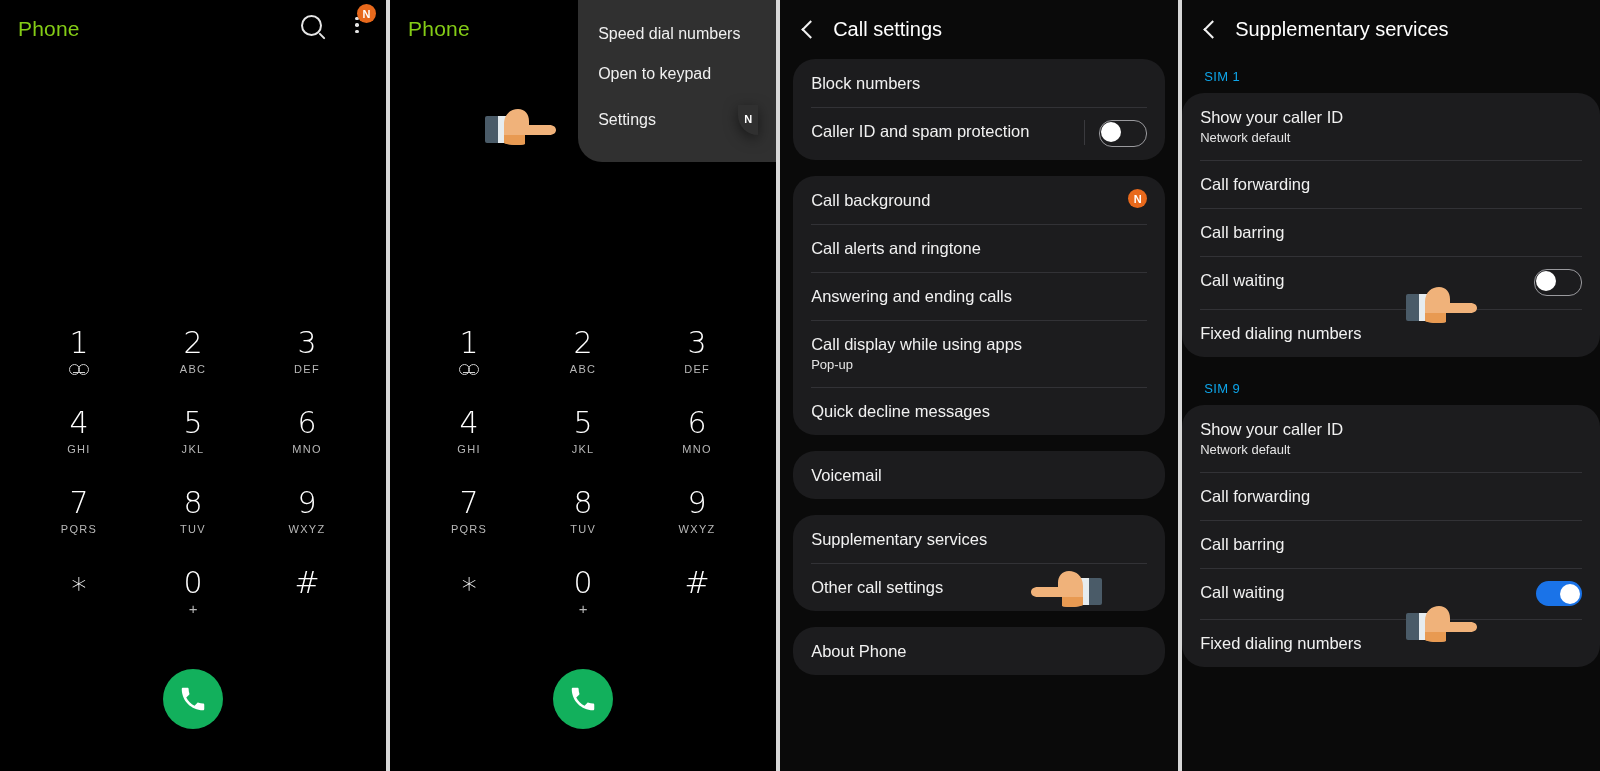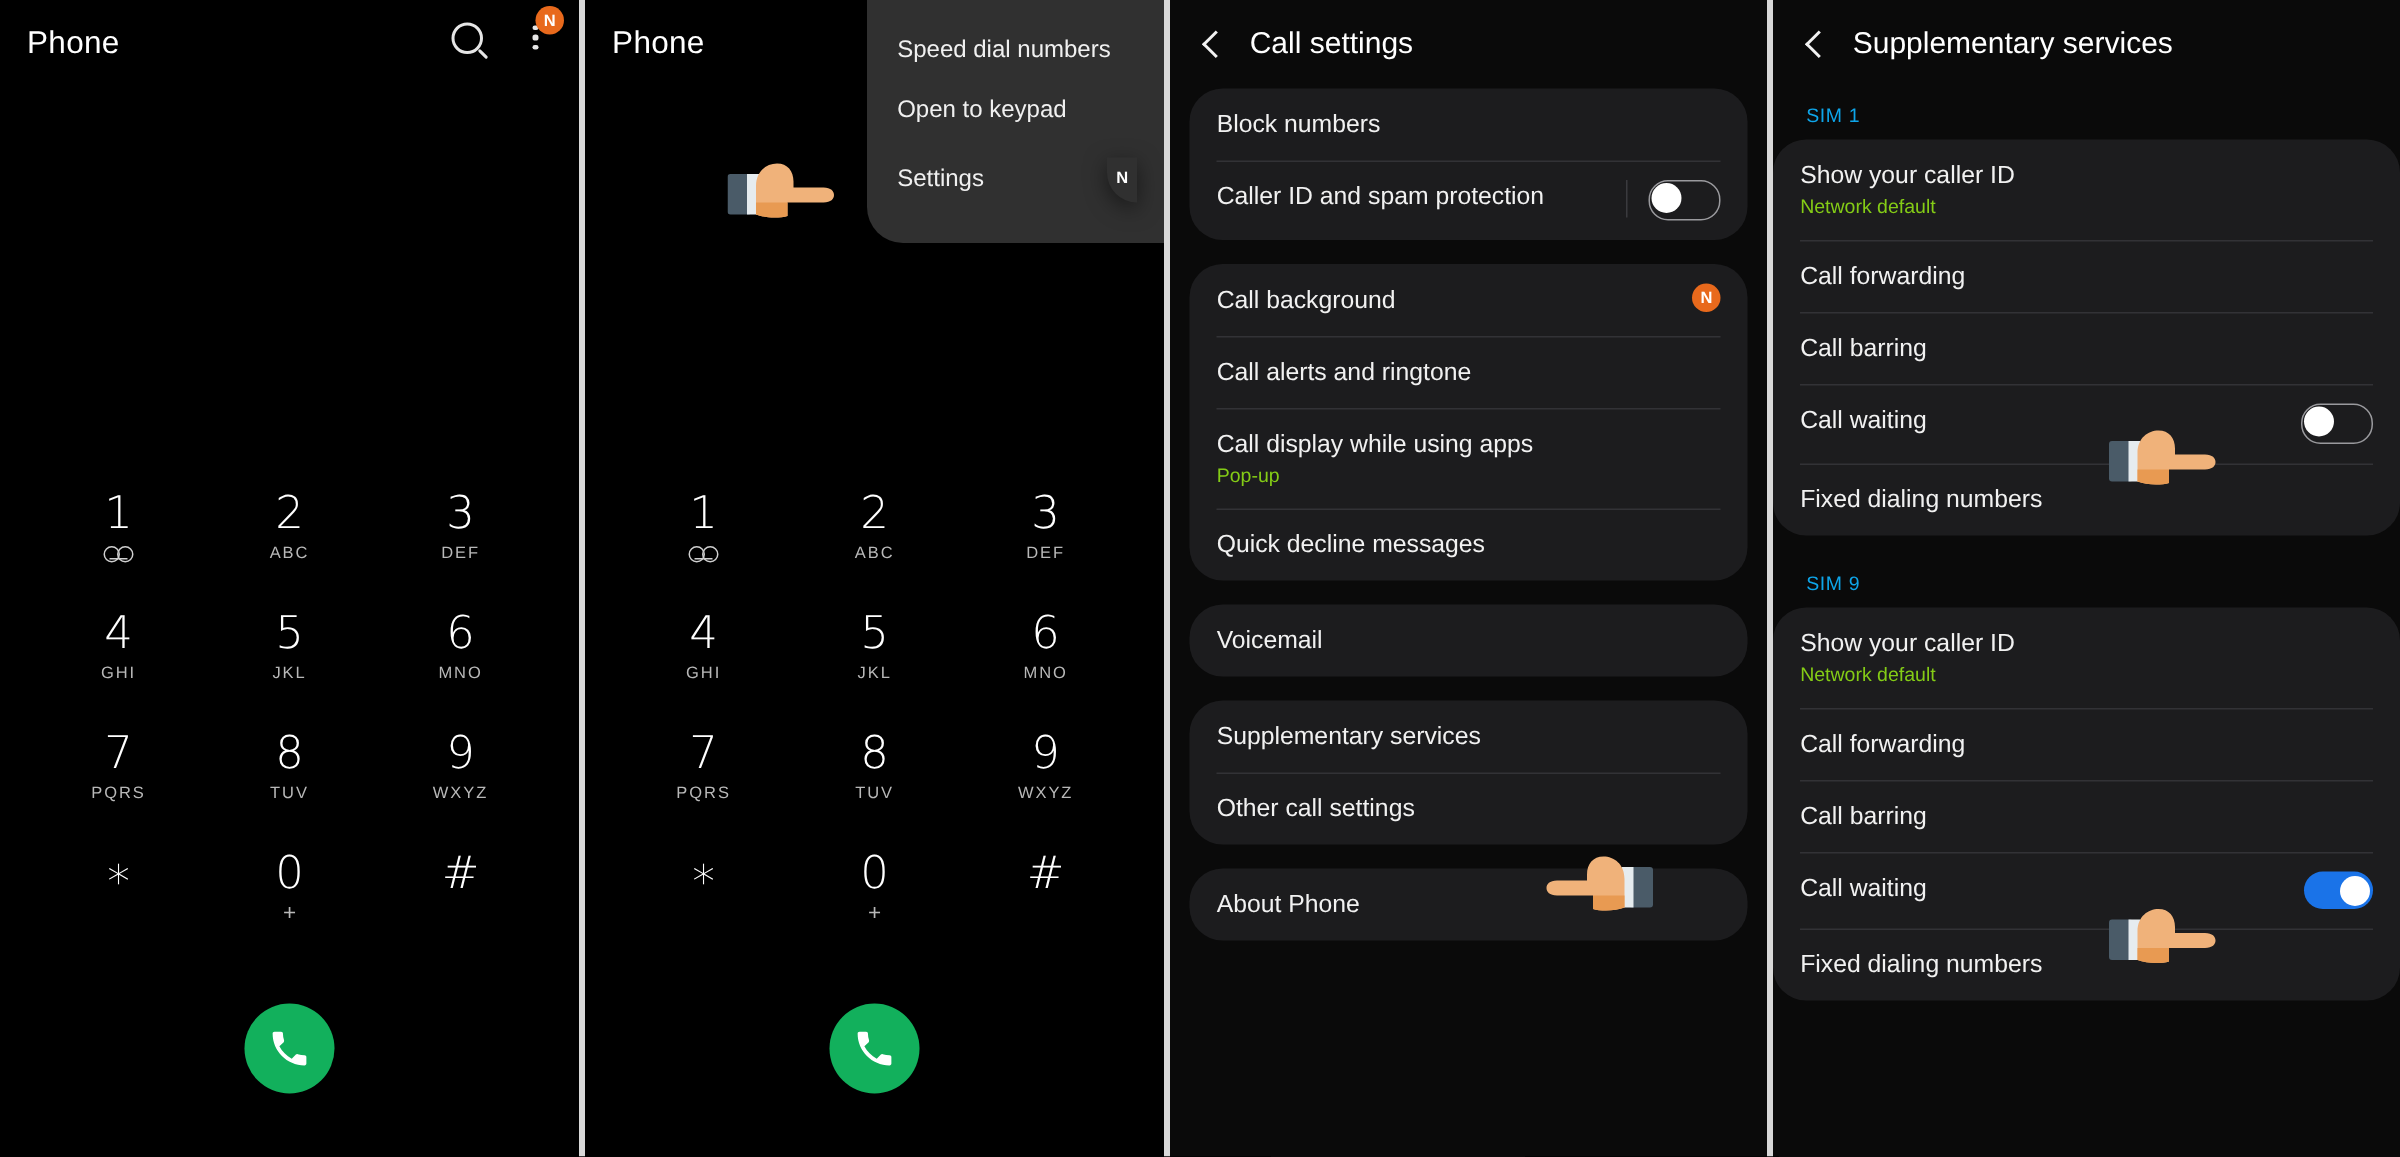--- a/index.html
+++ b/index.html
@@ -9,21 +9,21 @@
   
   .panel{position:relative;height:771px;overflow:hidden;background:#000;}
   .p1{width:388px;}
   .p2{width:388px;}
   .p3{width:400px;background:#0a0a0a;}
   .p4{width:420px;background:#0a0a0a;}
   .vdiv{width:4px;height:771px;background:#d8d8d8;flex:0 0 4px;}
 
   
   .dial-header{position:relative;height:58px;display:flex;align-items:center;padding:0 18px;}
-  .dial-title{font-size:21px;color:#ffffff;letter-spacing:.2px;}
+  .dial-title{font-size:21px;color:#84cc16;letter-spacing:.2px;}
   .dial-actions{position:absolute;right:14px;top:10px;display:flex;align-items:center;gap:16px;}
   .icon-btn{width:30px;height:30px;display:flex;align-items:center;justify-content:center;position:relative;}
   .search-glyph{width:17px;height:17px;border:2px solid #e6e6e6;border-radius:50%;position:relative;}
   .search-glyph:after{content:"";position:absolute;width:2px;height:8px;background:#e6e6e6;right:-3px;bottom:-6px;transform:rotate(-45deg);border-radius:1px;}
   .dots{display:flex;flex-direction:column;gap:3px;align-items:center;}
   .dots i{width:3.5px;height:3.5px;border-radius:50%;background:#e6e6e6;display:block;}
   .nbadge{position:absolute;display:flex;align-items:center;justify-content:center;
           background:#e8691c;color:#fff;border-radius:50%;font-size:11px;font-weight:bold;}
   .nbadge.hdr{width:19px;height:19px;right:-4px;top:-6px;font-size:11px;}
 
@@ -53,21 +53,21 @@
   
   .set-header{display:flex;align-items:center;height:59px;padding:0 20px;gap:16px;}
   .back-chevron{width:11px;height:11px;border-left:2.4px solid #f2f2f2;border-bottom:2.4px solid #f2f2f2;transform:rotate(45deg);margin-left:4px;}
   .set-title{font-size:20px;color:#fff;}
 
   
   .card{background:#1c1c1e;border-radius:22px;margin:0 13px 16px 13px;overflow:hidden;}
   .row{position:relative;display:flex;align-items:flex-start;min-height:40px;padding:13px 18px;box-sizing:border-box;}
   .row + .row:before{content:"";position:absolute;left:18px;right:18px;top:0;height:1px;background:#323236;}
   .row .label{font-size:16.5px;color:#f1f1f1;line-height:22px;}
-  .row .sublabel{font-size:13px;color:#84cc16;line-height:18px;margin-top:1px;}
+  .row .sublabel{font-size:13px;color:#e5e5e5;line-height:18px;margin-top:1px;}
   .row .txtwrap{display:flex;flex-direction:column;}
   .row .spacer{flex:1;}
   .nbadge.row-badge{position:static;width:19px;height:19px;font-size:11px;margin-left:auto;}
 
   
   .toggle{width:46px;height:25px;border-radius:13px;position:relative;flex:0 0 46px;}
   .toggle.off{border:1.6px solid #9a9a9e;background:transparent;}
   .toggle.off .knob{position:absolute;width:20px;height:20px;border-radius:50%;background:#fff;left:1px;top:1px;}
   .toggle.on{background:#1a73e8;}
   .toggle.on .knob{position:absolute;width:20px;height:20px;border-radius:50%;background:#fff;right:2px;top:2.5px;}
@@ -286,20 +286,25 @@
           </div>
         <span class="nbadge row-badge">N</span>
       </div>
       <div class="row">
         <div class="txtwrap">
             <span class="label">Call alerts and ringtone</span>
           </div>
       </div>
       <div class="row">
         <div class="txtwrap">
+            <span class="label">Answering and ending calls</span>
+          </div>
+      </div>
+      <div class="row">
+        <div class="txtwrap">
           <span class="label">Call display while using apps</span>
           <span class="sublabel">Pop-up</span>
         </div>
       </div>
       <div class="row">
         <div class="txtwrap">
             <span class="label">Quick decline messages</span>
           </div>
       </div>
     </div>

